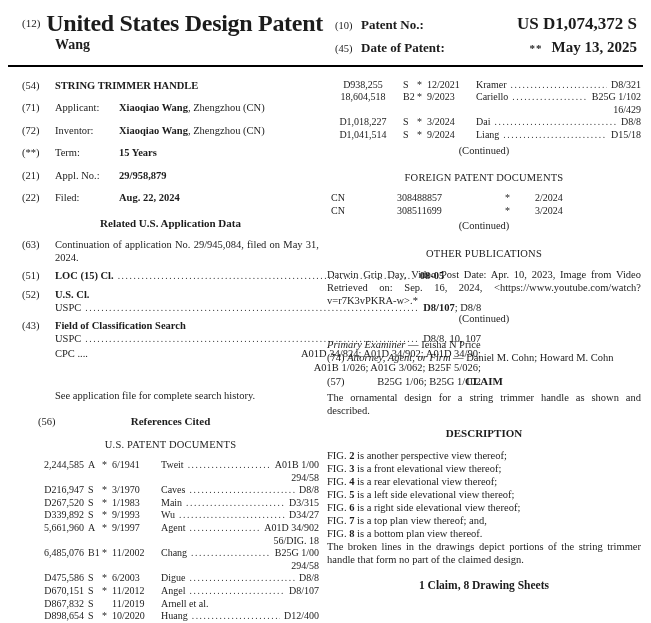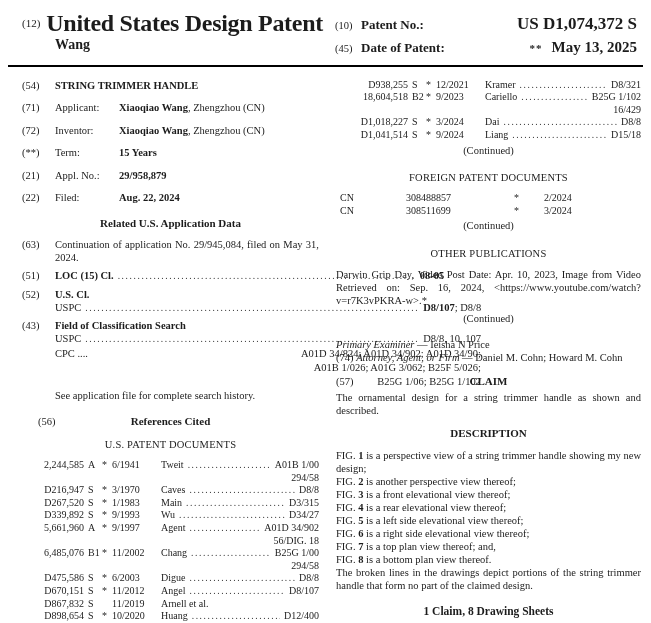--- a/index.html
+++ b/index.html
@@ -17,21 +17,21 @@
   .h-surname { font-size:14px; font-weight:bold; margin-left:33px; margin-top:0px; }
   .h-right { width:302px; padding-top:3px; }
   .h-row { display:grid; grid-template-columns:26px 1fr auto; align-items:baseline; line-height:1.35; }
   .h-tag { font-size:10.5px; }
   .h-lab { font-size:13px; font-weight:bold; }
   .h-no  { font-size:17px; font-weight:bold; white-space:nowrap; }
   .h-date { font-size:15px; font-weight:bold; white-space:nowrap; }
   .h-stars { font-size:11px; font-weight:bold; margin-right:9px; letter-spacing:1px; }
   .h-rule { height:2px; background:#000; margin:7px 8px 0 8px; }
   
-  .cols { display:flex; padding:12px 10px 0 22px; gap:17px; }
+  .cols { display:flex; padding:12px 10px 0 22px; gap:8px; }
   .col-l { width:297px; flex:none; font-size:10.5px; line-height:1.24; }
   .col-r { flex:1; font-size:10.5px; line-height:1.24; min-width:0; }
   
   .field { display:grid; grid-template-columns:33px 64px 1fr; margin-bottom:9.5px; align-items:baseline; }
   .field.wide { grid-template-columns:33px 1fr; }
   .tag { font-size:10.5px; }
   .b { font-weight:bold; }
   .it { font-style:italic; }
   .sec-head { text-align:center; font-weight:bold; font-size:11px; margin:13px 0 7px 0; }
   .sub-head { text-align:center; font-size:10.5px; margin:9px 0 8px 0; letter-spacing:0.2px; }
@@ -43,21 +43,21 @@
   .leaderline { display:flex; align-items:baseline; }
   .leaderline .rt { white-space:nowrap; }
   .cls-line { margin-bottom:1px; }
   .rjust { text-align:right; }
   .relhead { position:relative; }
   .relhead .tag { position:absolute; left:16px; top:0; font-weight:normal; }
   
   .ref-table { margin-top:4px; font-size:10px; line-height:11.9px; }
   .ref-row { display:flex; align-items:baseline; }
   .rn { width:62px; text-align:right; white-space:nowrap; flex:none; }
-  .rn-w { width:72px; }
+  .rn-w { width:72px;text-align:center; }
   .rk { width:14px; margin-left:4px; flex:none; }
   .rs { width:10px; flex:none; }
   .rd { width:42px; margin-right:7px; flex:none; white-space:nowrap; }
   .rnm { white-space:nowrap; }
   .rc { text-align:right; white-space:nowrap; flex:none; }
   .ref-row.sub { justify-content:flex-end; }
   .continued { text-align:center; font-size:10.5px; margin:2px 0 2px 0; }
   
   .f-row { display:flex; font-size:10px; line-height:12.5px; padding-left:4px; }
   .f-country { width:66px; flex:none; }
@@ -370,21 +370,20 @@
 
       <div class="claim-head">
         <span class="tag">(57)</span>
         <span>CLAIM</span>
       </div>
       <div class="just">The ornamental design for a string trimmer handle as shown and described.</div>
 
       <div class="desc-head">DESCRIPTION</div>
 
       <div>
-        <div class="fig-line"><span>FIG.</span> <span class="b">1</span> <span>is a perspective view of a string trimmer handle showing my new design;</span></div>
         <div class="fig-line"><span>FIG.</span> <span class="b">2</span> <span>is another perspective view thereof;</span></div>
         <div class="fig-line"><span>FIG.</span> <span class="b">3</span> <span>is a front elevational view thereof;</span></div>
         <div class="fig-line"><span>FIG.</span> <span class="b">4</span> <span>is a rear elevational view thereof;</span></div>
         <div class="fig-line"><span>FIG.</span> <span class="b">5</span> <span>is a left side elevational view thereof;</span></div>
         <div class="fig-line"><span>FIG.</span> <span class="b">6</span> <span>is a right side elevational view thereof;</span></div>
         <div class="fig-line"><span>FIG.</span> <span class="b">7</span> <span>is a top plan view thereof; and,</span></div>
         <div class="fig-line"><span>FIG.</span> <span class="b">8</span> <span>is a bottom plan view thereof.</span></div>
       </div>
 
       <div class="just">The broken lines in the drawings depict portions of the string trimmer handle that form no part of the claimed design.</div>

